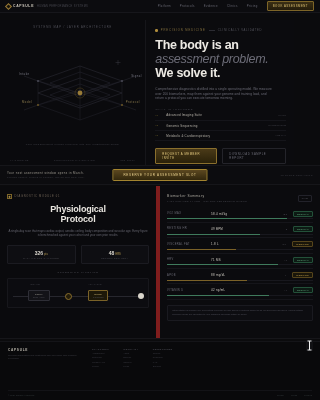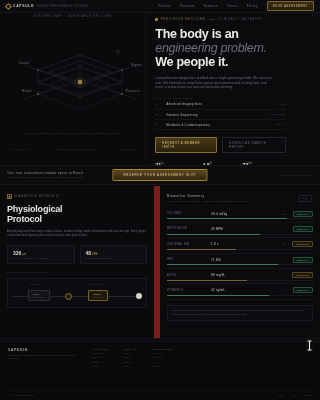--- a/index.html
+++ b/index.html
@@ -30,21 +30,21 @@
   .nav-links { display: flex; gap: 9px; margin-left: auto; margin-right: 9px; }
   .nav-links span { font-size: 2.8px; color: #6a6a74; letter-spacing: .35px; }
   .nav-cta {
     background: linear-gradient(180deg,#3b2f14,#241c0b);
     border: 1px solid #7d6528; color: #e3c675;
     font-size: 2.8px; letter-spacing: .5px; padding: 2.2px 5px; border-radius: 1px;
     text-transform: uppercase;
   }
 
   
-  .hero { position: absolute; top: 9px; left: 0; width: 294px; height: 152px; display: flex; }
+  .hero { position: absolute; top: 20px; left: 0; width: 294px; height: 152px; display: flex; }
   .hero-left {
     width: 160px; height: 100%; border-right: 1px solid #16161a;
     position: relative; background: #0a0a0d;
   }
   .hero-right {
     width: 160px; height: 100%; padding: 9px 8px 0 9px; background: #0b0b0e;
   }
   .diagram-caption {
     position: absolute; top: 6px; left: 0; width: 100%; text-align: center;
     font-size: 2.6px; color: #55555e; letter-spacing: .9px; text-transform: uppercase;
@@ -114,21 +114,21 @@
   .band-btn {
     position: absolute; left: 50%; transform: translateX(-50%);
     background: linear-gradient(180deg,#5c4820,#33280d); border: 1px solid #a3842f;
     color: #f0d792; font-size: 3px; letter-spacing: .7px; padding: 3px 10px;
     border-radius: 1px; text-transform: uppercase;
   }
   .band-r { margin-left: auto; font-size: 2.4px; color: #3c3c44; letter-spacing: .4px; }
 
   
   .lower { position: absolute; top: 186px; left: 0; width: 320px; height: 152px; display: flex; }
-  .low-left { width: 160px; border-right: 6px solid #7f1d1d; padding: 8px 7px; background: #0a0a0d; }
+  .low-left { width: 160px; border-right: 4px solid #7f1d1d; padding: 8px 7px; background: #0a0a0d; text-align: center; }
   .low-right { width: 160px; padding: 8px 7px; background: #0b0b0e; position: relative; }
 
   .chip { display: flex; align-items: center; gap: 2.5px; margin-bottom: 5px; }
   .chip-box {
     width: 5px; height: 5px; border: 1px solid #7d6528; color: #c9a957;
     font-size: 3px; display: flex; align-items: center; justify-content: center;
   }
   .chip-t { font-size: 2.6px; color: #75685a; letter-spacing: .7px; text-transform: uppercase; }
   h2 { font-size: 9px; line-height: 10px; color: #e8e5df; font-weight: bold; letter-spacing: -.2px; }
   .low-para { margin-top: 5px; font-size: 2.9px; line-height: 4.3px; color: #65656f; }
@@ -290,22 +290,22 @@
     <div class="hero-right">
       <div class="eyebrow">
         <div class="eyebrow-dot"></div>
         <div class="eyebrow-txt">PRECISION MEDICINE</div>
         <div class="eyebrow-sep"></div>
         <div class="eyebrow-txt2">CLINICALLY VALIDATED</div>
       </div>
 
       <h1>
         <span>The body is an</span>
-        <span class="ital">engineering problem.</span>
-        <span>We people it.</span>
+        <span class="ital">assessment problem.</span>
+        <span>We solve it.</span>
       </h1>
 
       <div class="hero-para">Comprehensive diagnostics distilled into a single operating model. We measure over 200 biomarkers, map them against your genome and training load, and return a protocol you can execute tomorrow morning.</div>
 
       <div class="list-head">WHAT IS INCLUDED</div>
 
       <div class="feat-row">
         <span class="feat-idx">01</span>
         <span class="feat-txt">Advanced Imaging Suite</span>
         <span class="feat-meta">90 MIN</span>

